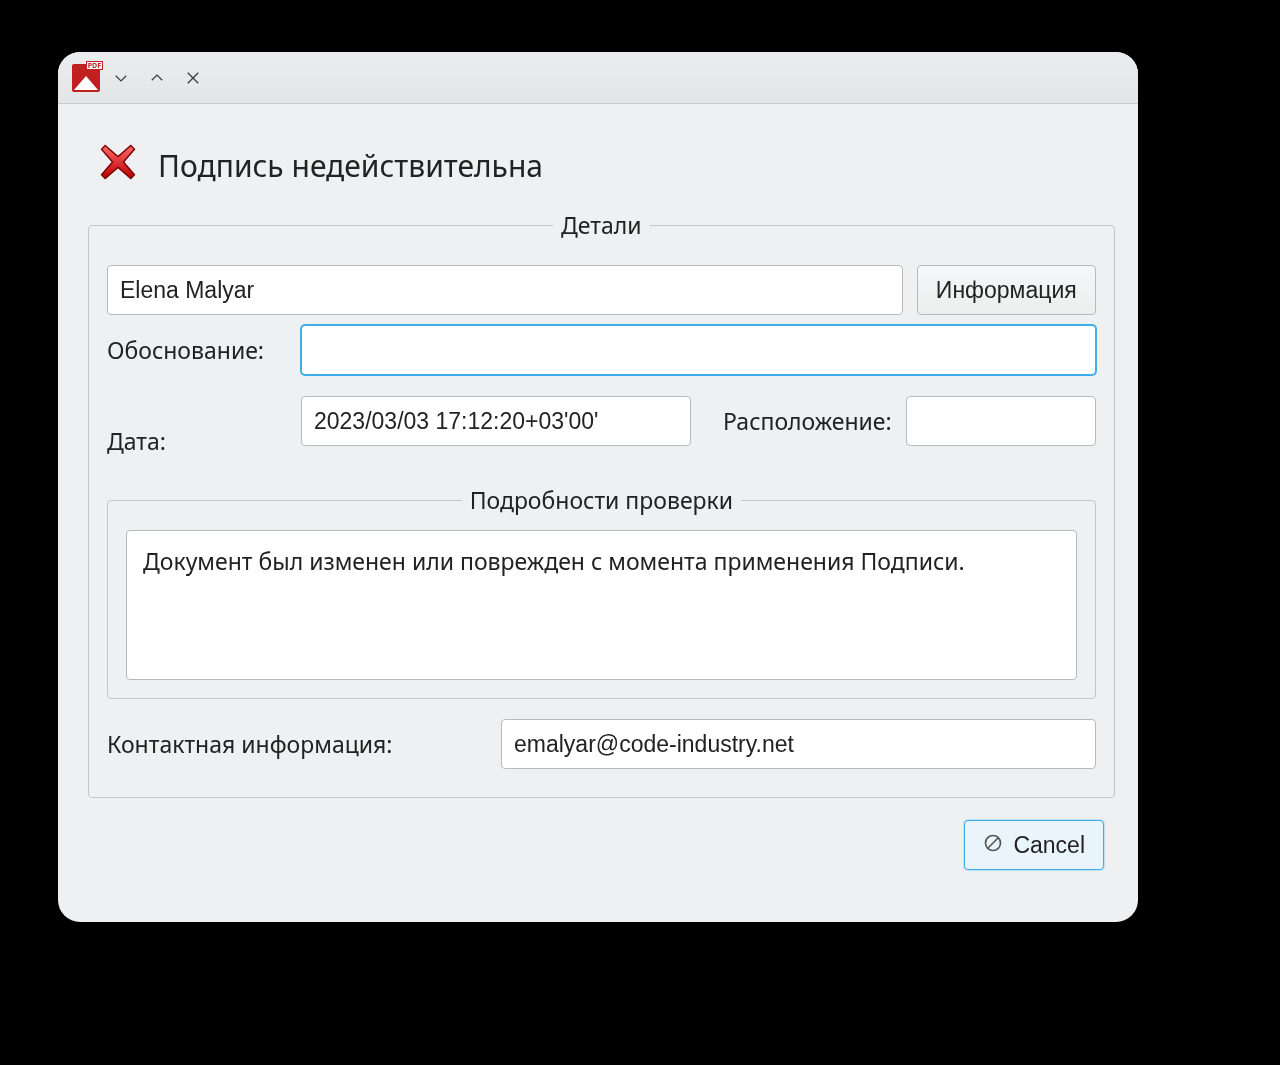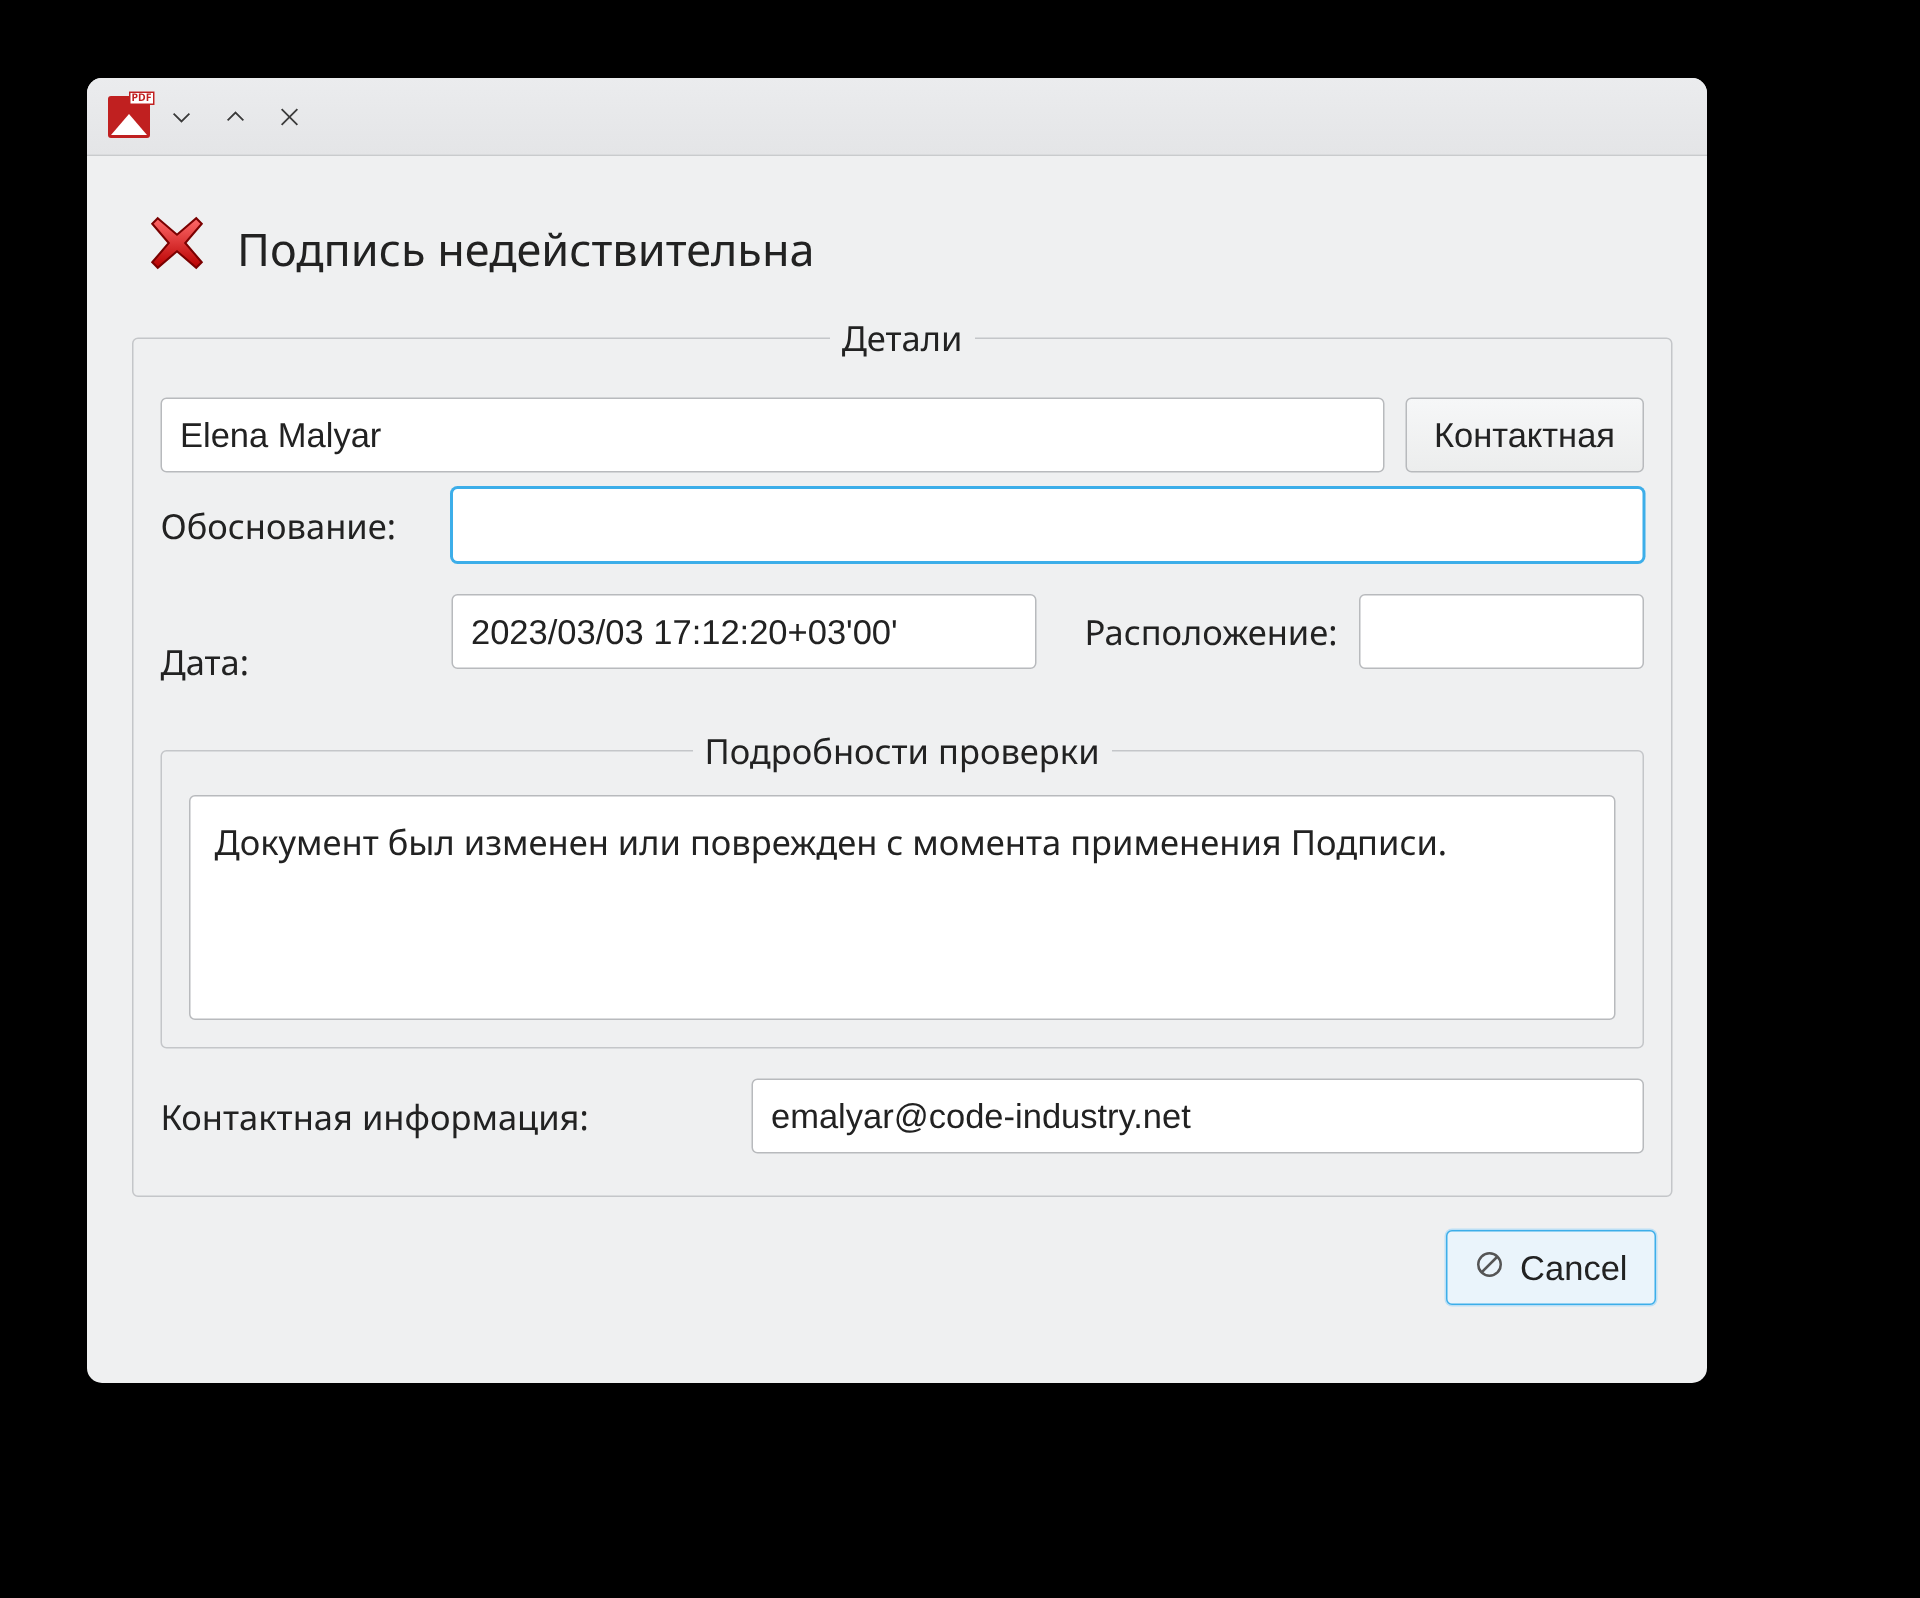--- a/index.html
+++ b/index.html
@@ -9,21 +9,21 @@
     background: #000;
     font-family: "Noto Sans", "Open Sans", "Segoe UI", Arial, sans-serif;
     font-size: 23px;
     color: #222;
   }
   .window {
     position: absolute;
     left: 58px; top: 52px;
     width: 1080px; height: 870px;
     background: #eff0f1;
-    border-radius: 10px;
+    border-radius: 22px;
     box-shadow: 0 8px 40px rgba(0,0,0,0.5);
     overflow: hidden;
     display: flex;
     flex-direction: column;
   }
   .titlebar {
     height: 52px;
     background: linear-gradient(to bottom, #ebecee, #e4e5e7);
     border-bottom: 1px solid #c9cbcd;
     display: flex;
@@ -233,21 +233,21 @@
         </svg>
       </span>
       <span class="status-text">Подпись недействительна</span>
     </div>
 
     <fieldset class="centered-legend">
       <legend>Детали</legend>
 
       <div class="form-row">
         <input type="text" style="flex: 1 1 0%;" value="Elena Malyar">
-        <button class="btn">Контактная</button>
+        <button class="btn">Информация</button>
       </div>
 
       <div class="form-row">
         <span class="lbl col-reason-label">Обоснование:</span>
         <input type="text" class="input-focused" style="flex: 1 1 0%;" value="">
       </div>
 
       <div class="form-row">
         <span class="lbl col-date-label">Дата:</span>
         <input type="text" class="date-input" value="2023/03/03 17:12:20+03'00'" style="">

